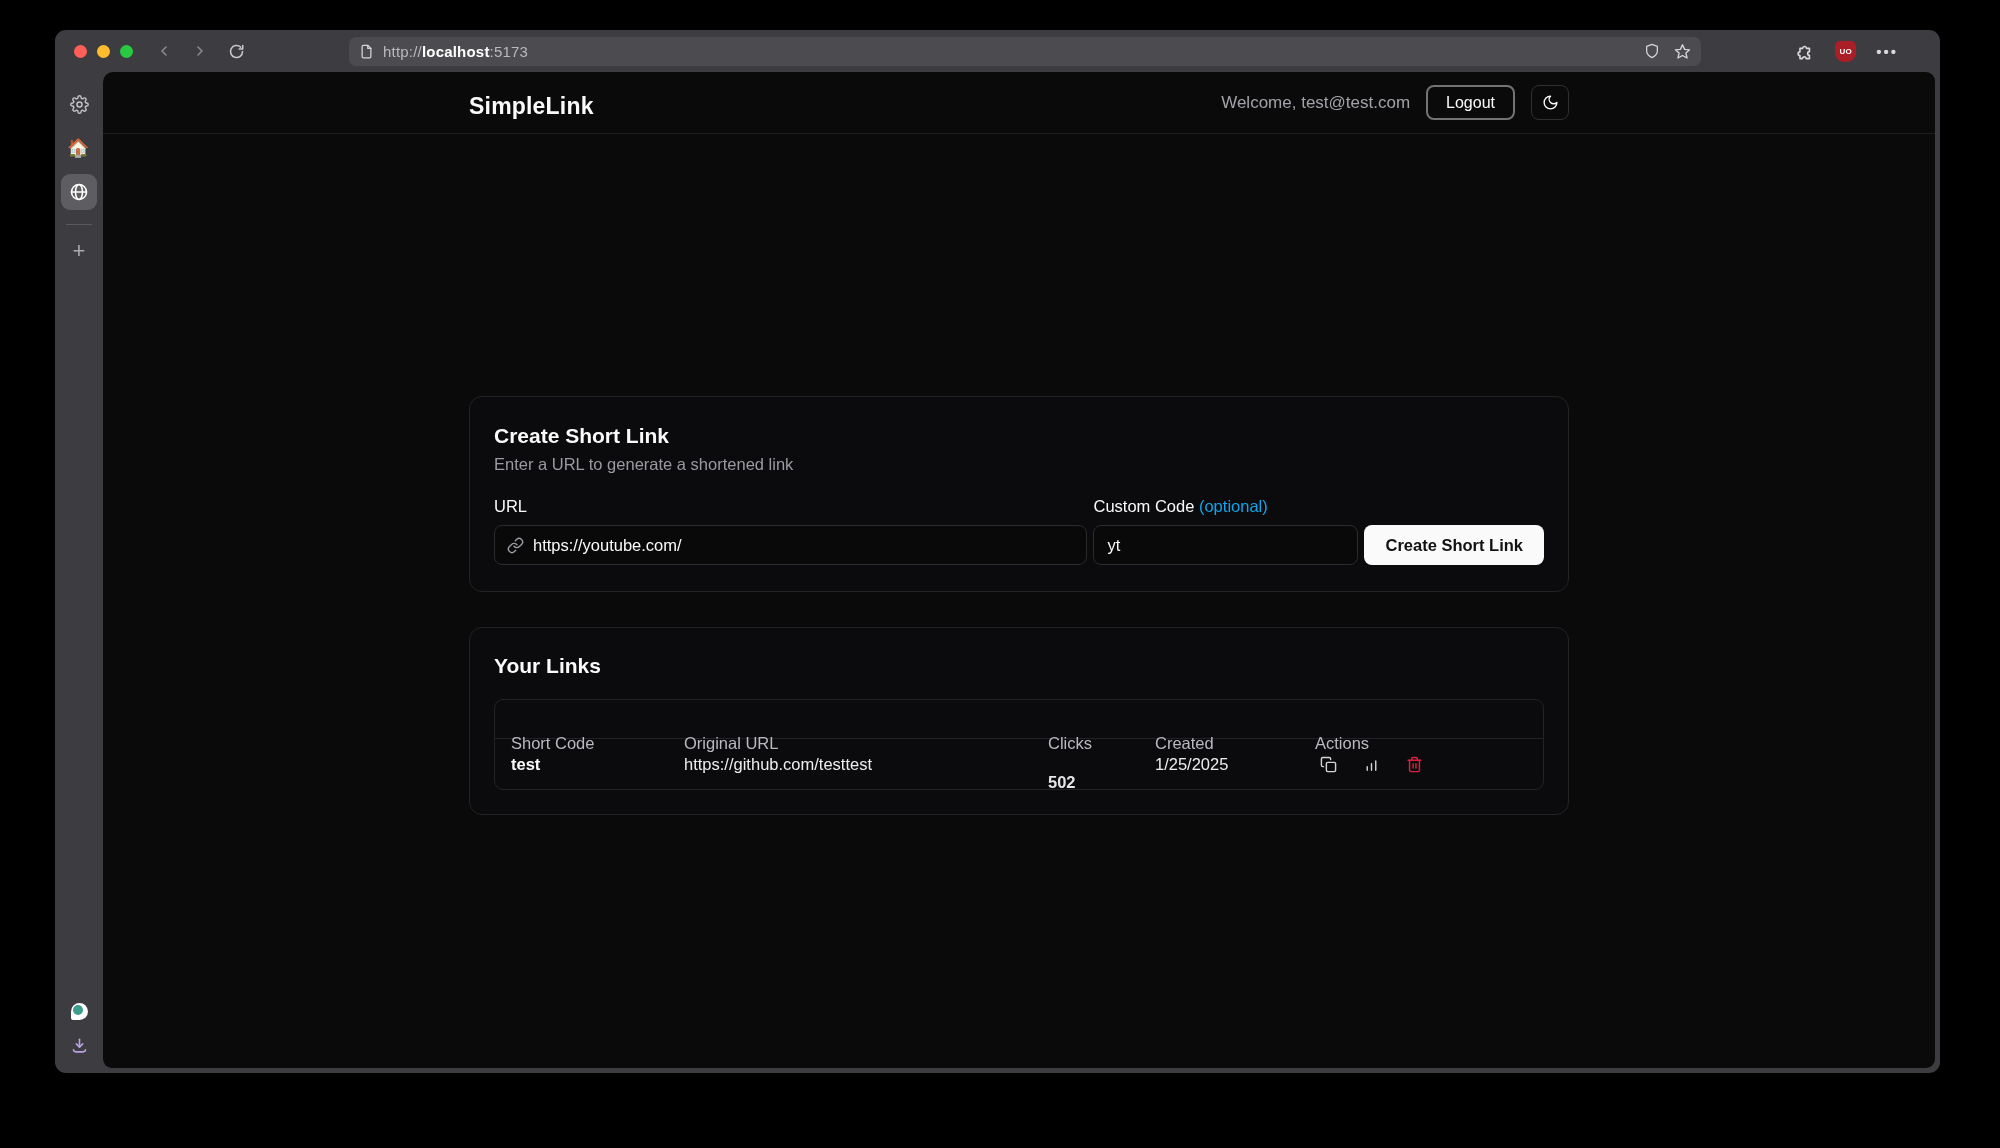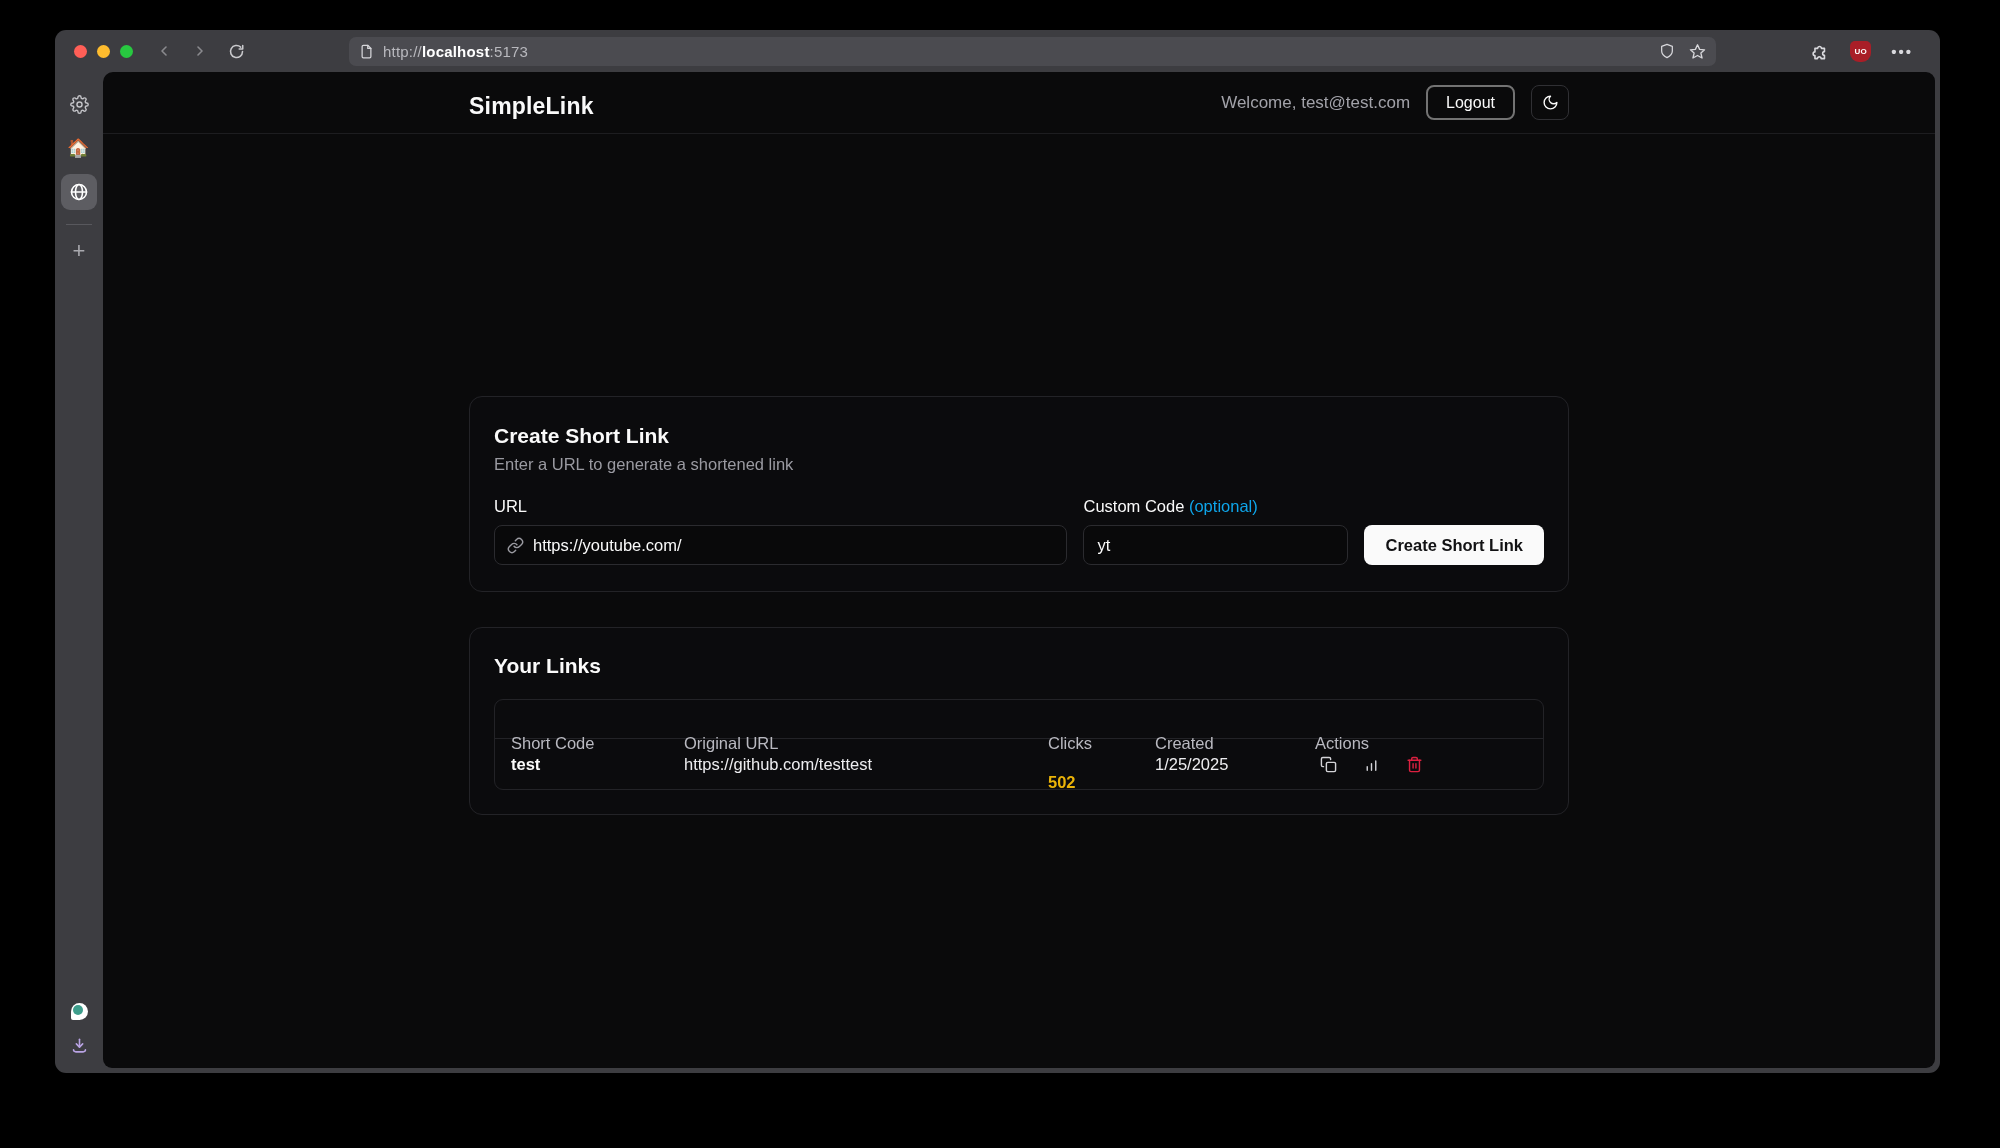--- a/index.html
+++ b/index.html
@@ -5,21 +5,21 @@
   * { margin:0; padding:0; box-sizing:border-box; }
   html,body { width:2000px; height:1148px; background:#000; font-family:"Liberation Sans", sans-serif; overflow:hidden; }
   .stage { position:relative; width:2000px; height:1148px; background:#000; }
 
   
   .window { position:absolute; left:55px; top:30px; width:1885px; height:1043px;
             background:#3d3d41; border-radius:11px; overflow:hidden;
             box-shadow:0 18px 50px rgba(0,0,0,.6); }
 
   
-  .toolbar { position:absolute; top:0; left:0; right:1px; height:42px;
+  .toolbar { position:absolute; top:0; left:0; right:16px; height:42px;
              display:flex; align-items:center; }
   .lights { display:flex; gap:10px; margin-left:19px; }
   .light { width:13px; height:13px; border-radius:50%; }
   .light.red{ background:#ff5f57; } .light.yellow{ background:#febc2e; } .light.green{ background:#28c840; }
   .navbtn { width:26px; height:26px; display:flex; align-items:center; justify-content:center;
             color:#c9c9cc; background:transparent; border:none; }
   .navbtn.dim { color:#8a8a8e; }
   .back{ margin-left:18px; } .fwd{ margin-left:10px; } .reload{ margin-left:10px; }
   .urlbar { flex:1; height:29px; margin-left:100px; margin-right:95px;
             background:#4b4b50; border-radius:7px; display:flex; align-items:center;
@@ -67,21 +67,21 @@
                width:38px; height:35px; border-radius:8px; display:flex;
                align-items:center; justify-content:center; }
 
   .card { width:1100px; margin:0 auto; border:1px solid #232327; border-radius:13px;
           background:#0b0b0d; }
   .card1 { margin-top:262px; padding:27px 24px 26px; }
   .card2 { margin-top:35px; padding:26px 24px 24px; }
   .card-title { color:#fafafa; font-size:21px; font-weight:700; }
   .card-sub { color:#9a9aa1; font-size:16.5px; margin-top:7px; }
 
-  .form-row { display:flex; align-items:flex-end; gap:16px; margin-top:23px; }
+  .form-row { display:flex; align-items:flex-end; gap:6px; margin-top:23px; }
   .field { display:flex; flex-direction:column; }
   .field-url { flex:1; }
   .field-code { width:265px; }
   .field-label { color:#fafafa; font-size:16.5px; font-weight:500; margin-bottom:9px; }
   .field-label .opt { color:#0ea5e9; font-weight:400; }
   .input-wrap { height:40px; border:1px solid #2b2b2f; border-radius:8px;
                 display:flex; align-items:center; padding:0 12px; background:#09090a; }
   .input-wrap .link-ic { color:#9a9aa1; display:flex; }
   .input-wrap input { background:transparent; border:none; outline:none; color:#fafafa;
                       font-size:16.5px; font-family:inherit; width:100%; margin-left:9px; }
@@ -90,21 +90,21 @@
                  border:none; border-radius:8px; font-size:16.5px; font-weight:600;
                  font-family:inherit; white-space:nowrap; }
 
   .table { margin-top:21px; border:1px solid #232327; border-radius:9px; overflow:hidden; }
   .t-row { display:grid; grid-template-columns:173px 364px 107px 160px 1fr; align-items:center; }
   .t-head { height:39px; border-bottom:1px solid #232327; }
   .t-head .cell { color:#b9b9c0; font-size:16.5px; font-weight:500;margin-top:43px; }
   .t-data { height:50px; }
   .cell { padding-left:16px; font-size:16.5px; color:#ededf0; white-space:nowrap; overflow:hidden; }
   .cell-code { font-weight:700; color:#fafafa; }
-  .cell-clicks { font-weight:600; color:#eab308;margin-top:37px; }
+  .cell-clicks { font-weight:600; color:#e5e5e5;margin-top:37px; }
   .actions { display:flex; align-items:center; gap:17px; padding-left:16px; }
   .act-btn { background:transparent; border:none; display:flex; align-items:center;
              justify-content:center; width:26px; height:26px; color:#d4d4d8; }
   .act-btn.danger { color:#dc2040; }
 
   svg { display:block; }
 </style>
 </head>
 <body>
 

